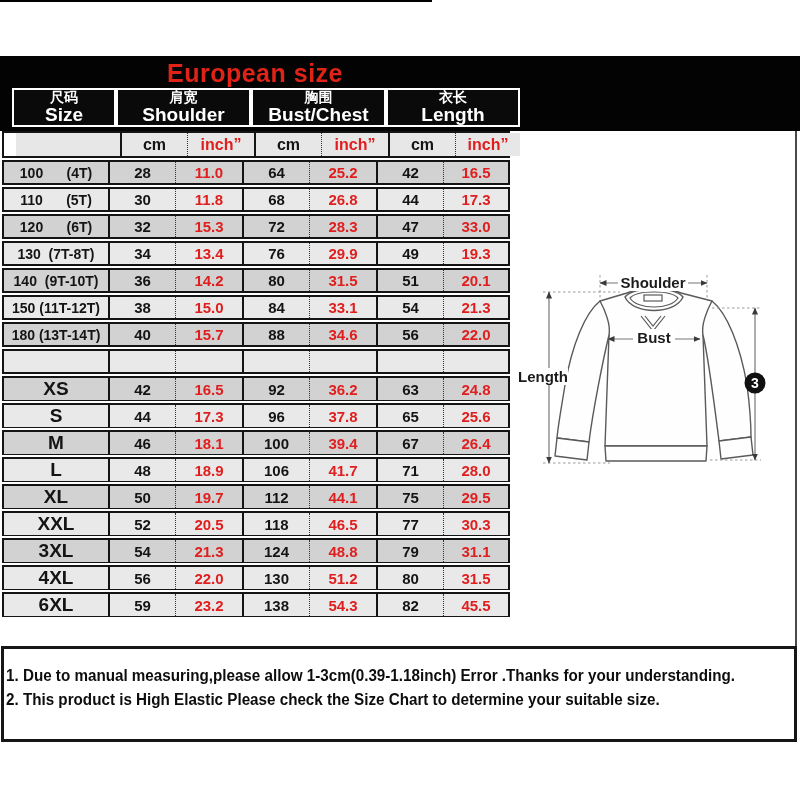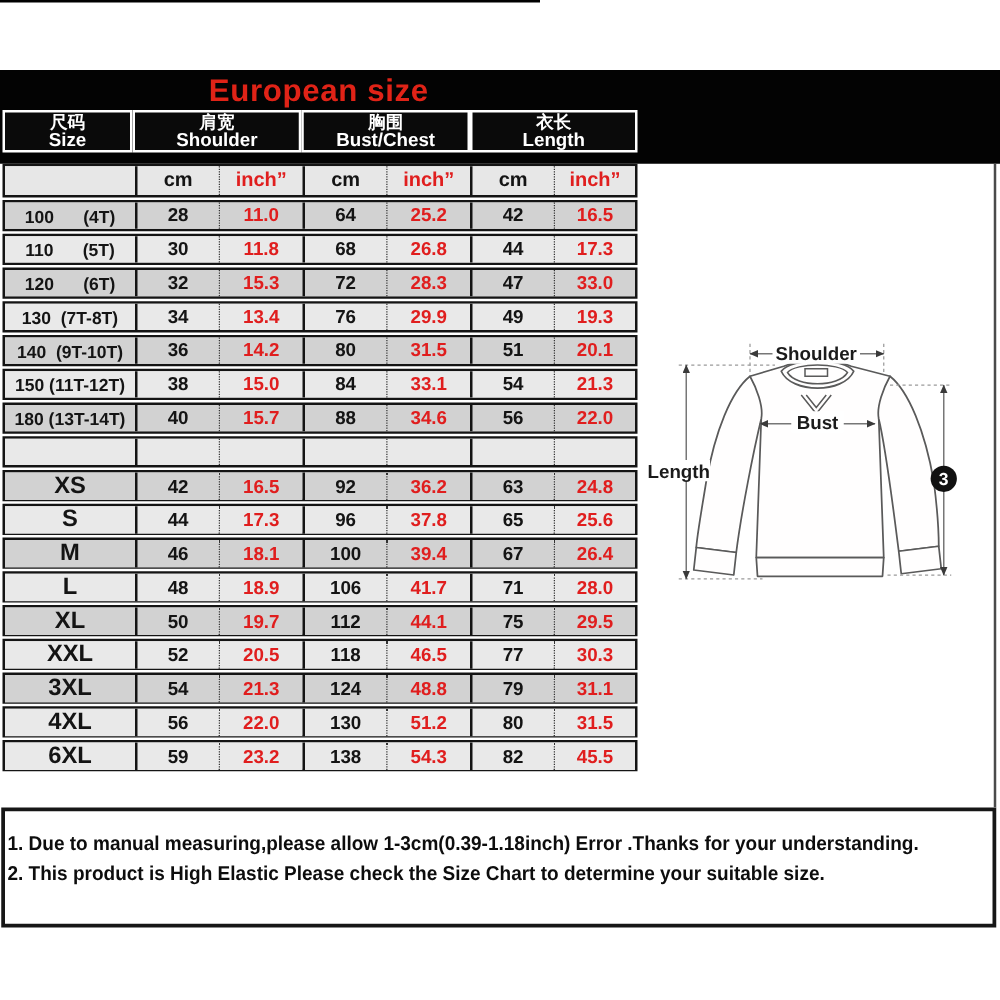--- a/index.html
+++ b/index.html
@@ -8,32 +8,32 @@
   *{box-sizing:border-box;}
 
   .top-sliver{position:absolute;top:0;left:0;width:432px;height:2px;background:#000;}
 
   
   .band{position:absolute;top:56px;left:0;width:800px;height:75px;background:#030303;}
   .title{position:absolute;top:59px;left:0;width:510px;text-align:center;
          font-size:25px;font-weight:bold;color:#e02317;letter-spacing:.5px;}
 
   
-  .thead{position:absolute;top:88px;left:2px;width:508px;height:29px;
+  .thead{position:absolute;top:88px;left:12px;width:508px;height:29px;
          display:grid;grid-template-columns:104px 135px 135px 134px;}
   .th{background:#0a0a0a;border:2px solid #fff;color:#fff;display:flex;flex-direction:column;
       align-items:center;justify-content:center;line-height:1.05;}
   .th .cn{font-size:14px;font-weight:bold;}
-  .th .en{font-size:15px;font-weight:bold;}
+  .th .en{font-size:19px;font-weight:bold;}
 
   
   .subhead,.row{left:2px;width:508px;display:grid;
         grid-template-columns:104px 67px 67px 67px 67px 67px 65px;
         border:2px solid #141414;}
-  .subhead{position:absolute;top:131px;height:27px;}
+  .subhead{position:absolute;top:131px;height:27px;padding-left:12px;}
   .subhead .cell{background:#e7e7e7;}
   .rows{position:absolute;top:160px;left:0;width:512px;}
   .row{position:relative;height:25px;margin-bottom:2px;}
   .cell{display:flex;align-items:center;justify-content:center;
         font-weight:bold;font-size:15px;color:#141414;}
   .b-solid{border-left:2px solid #141414;}
   .b-dot{border-left:1px dotted #333;}
   .row.dark .cell{background:#d2d2d2;}
   .row.light .cell{background:#e9e9e9;}
   .size-cell{font-size:14px;white-space:pre;}

